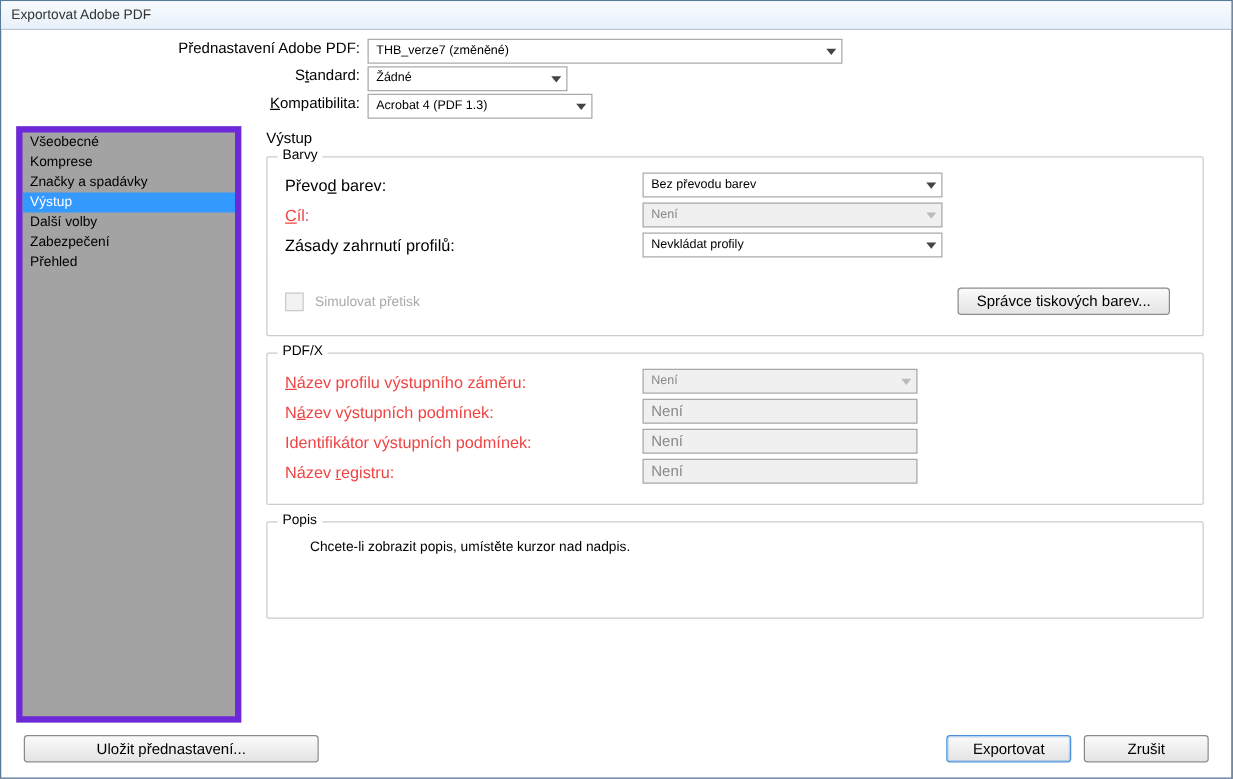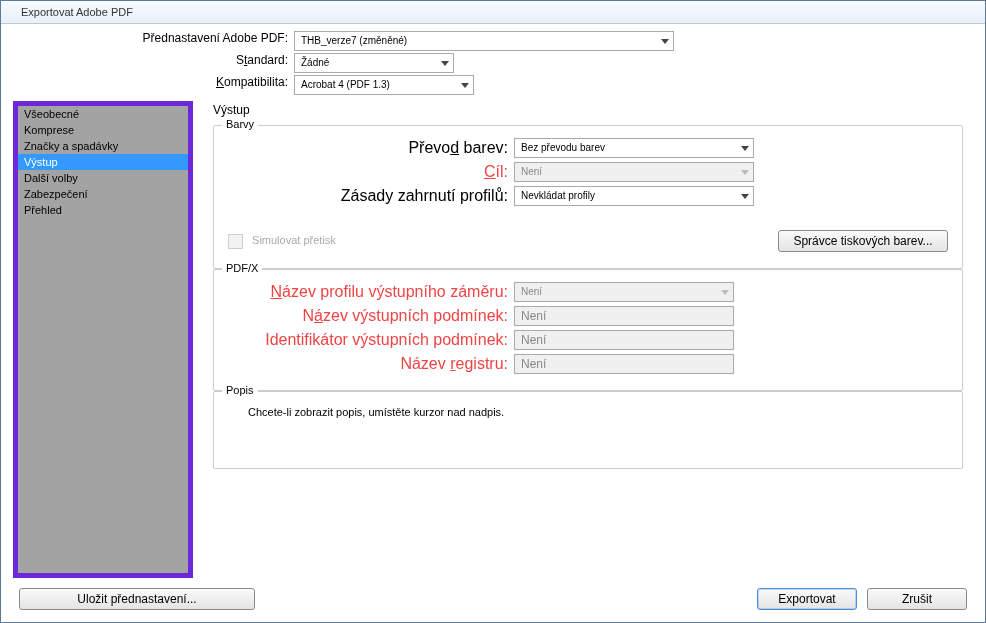--- a/index.html
+++ b/index.html
@@ -1,36 +1,36 @@
 <!DOCTYPE html>
 <html><head>
 <meta charset="utf-8">
 <style>
 html,body{margin:0;padding:0;font-family:"Segoe UI",Tahoma,Arial,sans-serif;font-size:11px;color:#000;background:#1a3a5a}
 .window{width:986px;height:623px;background:#fff;position:relative;box-sizing:border-box;border:1px solid #5a7a9a}
-.titlebar{height:22px;background:linear-gradient(#f7fbff,#e8f0f9);border-bottom:1px solid #b8c8d8;padding:0 20px;line-height:22px;font-size:11px;color:#333}
+.titlebar{height:22px;background:linear-gradient(#f7fbff,#e8f0f9);border-bottom:1px solid #b8c8d8;padding:0 8px;line-height:22px;font-size:11px;color:#333}
 .content{position:absolute;top:30px;left:12px;right:12px;bottom:12px;display:flex;flex-direction:column}
 .top-form{margin-bottom:4px}
 .form-row{display:flex;align-items:flex-start;margin-bottom:2px}
 .form-label{text-align:right;padding-right:6px;font-size:12px}
 .form-label .u{text-decoration:underline}
 .select{background:#fff;border:1px solid #aaa;height:20px;line-height:18px;padding:0 18px 0 6px;position:relative;font-size:10px;box-sizing:border-box}
 .select::after{content:"";position:absolute;right:4px;top:7px;border-left:4px solid transparent;border-right:4px solid transparent;border-top:5px solid #444}
 .select.disabled{background:#f0f0f0;color:#888}
 .select.disabled::after{border-top-color:#bbb}
 .main-area{display:flex;flex:1;min-height:0}
 .sidebar{width:170px;border:5px solid #6d28d9;background:#a3a3a3;overflow:hidden}
 .sidebar-item{padding:2px 6px;font-size:11px;cursor:default}
 .sidebar-item.selected{background:#3399ff;color:#fff}
 .panel{flex:1;padding:0 10px 0 20px;overflow:auto}
 .panel-title{font-size:12px;font-weight:400;margin:2px 0 8px 0}
-.fieldset{border:1px solid #ccc;border-radius:2px;margin-bottom:0;padding:8px 14px 12px 14px;position:relative}
+.fieldset{border:1px solid #ccc;border-radius:2px;margin-bottom:13px;padding:8px 26px 12px 14px;position:relative}
 .fieldset-legend{position:absolute;top:-8px;left:8px;background:#fff;padding:0 4px;font-size:11px}
 .fr{display:flex;align-items:center;margin:4px 0}
-.fr .lbl{text-align:right;padding-right:6px;font-size:16px;color:#000}
+.fr .lbl{padding-right:6px;font-size:13px;color:#000}
 .fr .lbl.dis{color:#ef4444}
 .fr .lbl .u{text-decoration:underline}
 .chk{width:13px;height:13px;border:1px solid #999;background:#fff;display:inline-block;margin-right:6px;vertical-align:middle}
 .chk.dis{background:#f2f2f2;border-color:#ccc}
 .btn{background:linear-gradient(#fafafa,#e4e4e4);border:1px solid #8a8a8a;border-radius:3px;height:22px;line-height:20px;padding:0 14px;font-size:12px;cursor:default;text-align:center;box-sizing:border-box}
 .btn.primary{border-color:#4a90d9;box-shadow:0 0 0 1px rgba(74,144,217,.3) inset}
 .txt{border:1px solid #aaa;height:20px;line-height:18px;padding:0 6px;font-size:12px;box-sizing:border-box;background:#fff}
 .txt.dis{background:#f0f0f0;color:#888}
 .popis{font-size:11px;padding:6px 20px}
 .footer{display:flex;align-items:center;margin-top:10px;padding:0 6px}

